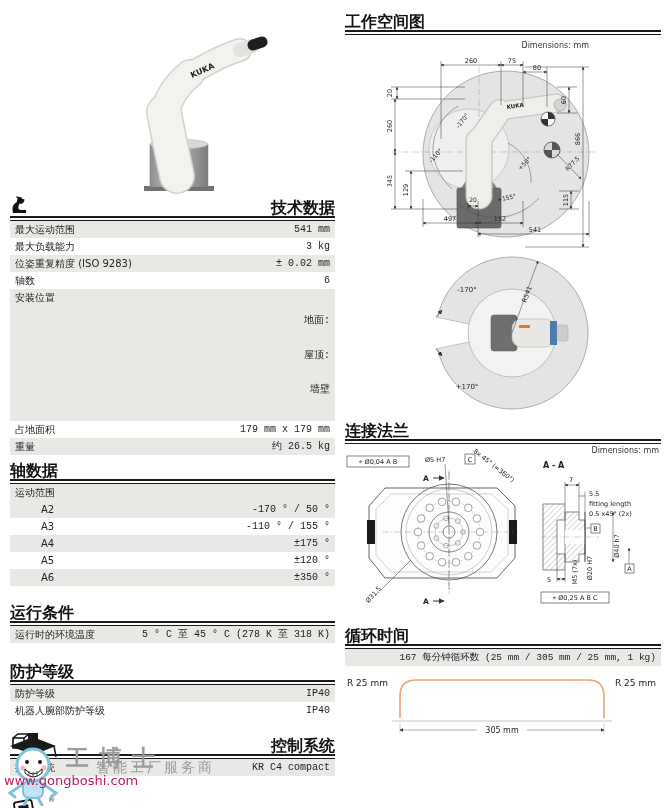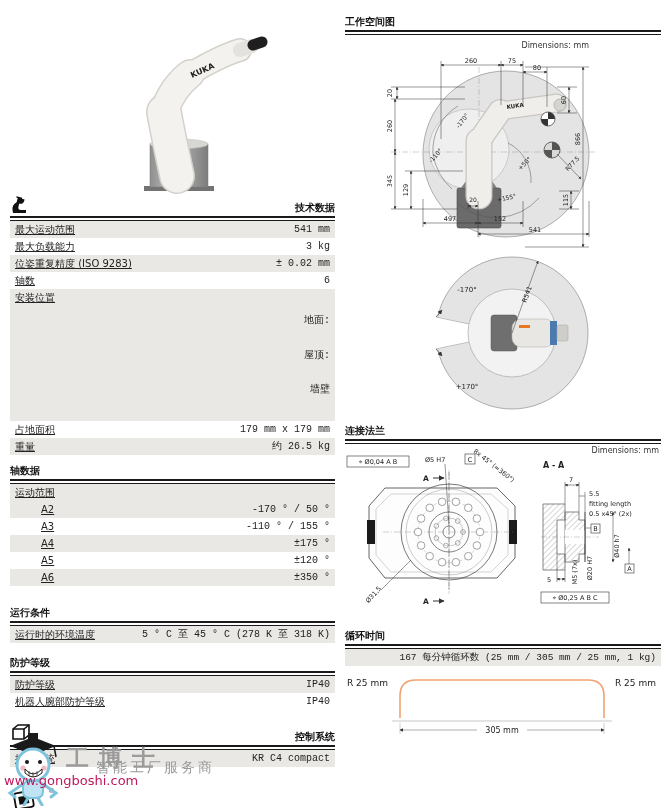--- a/index.html
+++ b/index.html
@@ -9,33 +9,33 @@
 
   .col-left  { position:absolute; left:10px;  top:14px; width:325px; }
   .col-right { position:absolute; left:345px; top:14px; width:316px; }
 
   .hero { height:182px; position:relative; }
   .hero svg { position:absolute; left:62px; top:2px; }
 
   .sec { width:100%; }
   .sec-head { display:flex; align-items:flex-end; min-height:14px; }
   .sec-head .spacer { flex:1; }
-  .sec-title { font-size:10px; font-weight:bold; color:#111; line-height:12px; }
+  .sec-title { font-size:16px; font-weight:bold; color:#111; line-height:12px; }
   .rule { border-top:2.5px solid #1a1a1a; border-bottom:1px solid #1a1a1a; height:5px; margin-top:2px; }
   .reg { font-size:7px; color:#444; margin-left:10px; align-self:flex-start; }
 
   .trow { display:flex; justify-content:space-between; align-items:flex-start;
           padding:3px 5px 2px 5px; font-size:10px; line-height:11.5px; min-height:17px; color:#222; }
   .trow.gray { background:#eae8e4; }
-  .trow .lbl { text-align:left;text-decoration:underline; }
+  .trow .lbl { text-align:left; }
   .trow .lbl.indent { padding-left:26px; }
   .trow .val { font-family:"Liberation Mono", monospace; white-space:pre; text-align:right; }
   .trow .val div { text-align:right;font-family:Liberation Mono, monospace; }
 
-  .mt8{margin-top:8px}.mt12{margin-top:12px}.mt14{margin-top:14px}
+  .mt8{margin-top:8px}.mt12{margin-top:21px}.mt14{margin-top:14px}
   .mt19{margin-top:19px}.mt20{margin-top:20px}.mt4{margin-top:4px}.mt6{margin-top:6px}
 
   .dims-note { font-size:8px; color:#333; text-align:right; padding:6px 72px 2px 0; height:16px; }
   .flange-wrap { display:flex; }
   .flange-right { width:122px; }
   .flange-right .dims-note { padding:2px 2px 0 0; height:12px; }
 
   svg { font-family:"DejaVu Sans", sans-serif; }
   svg text { fill:#222; }
 

